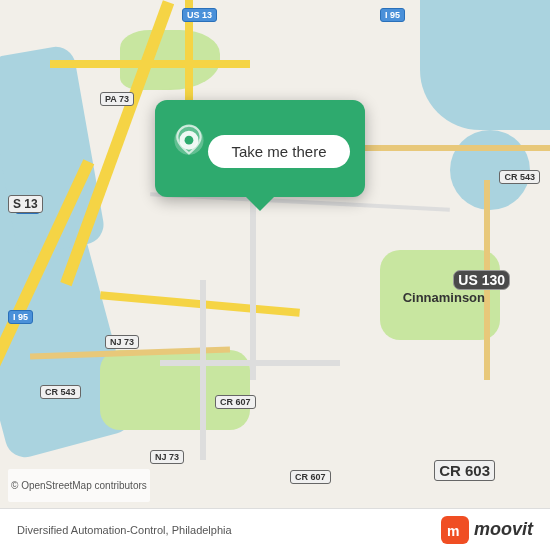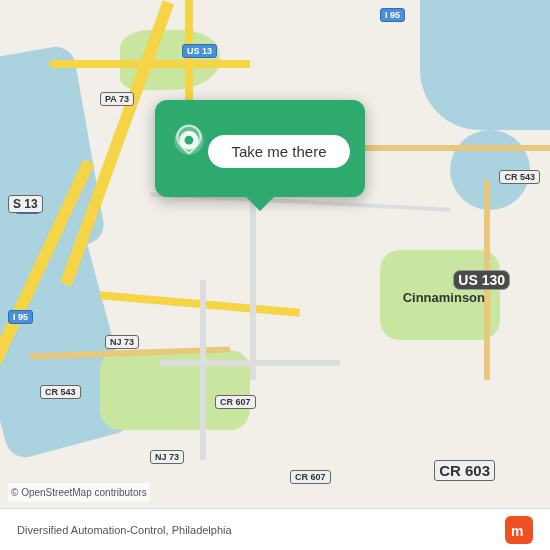--- a/index.html
+++ b/index.html
@@ -100,21 +100,21 @@
 
     
     .copyright {
       position: absolute;
       bottom: 48px;
       left: 8px;
       font-size: 10px;
       color: #555;
       z-index: 10;
       background: rgba(255,255,255,0.7);
-      padding: 4px 3px;
+      padding: 11px 3px;
       border-radius: 2px;
     }
 
     
     .popup-card {
       position: absolute;
       top: 100px;
       left: 155px;
       width: 210px;
       background: #2eaa6e;
@@ -223,21 +223,21 @@
   <div class="road" style="top:350px; left:30px; width:200px; height:6px; background:#e8c87a; transform:rotate(-2deg);"></div>
 
   <div class="road" style="top:360px; left:160px; width:180px; height:6px; background:#ddd;"></div>
 
   <div class="road" style="top:180px; right:60px; width:6px; height:200px; background:#e8c87a;"></div>
 
   <div class="road" style="top:200px; left:150px; width:300px; height:4px; background:#ddd; transform:rotate(3deg);"></div>
   <div class="road" style="top:280px; left:200px; width:6px; height:180px; background:#ddd;"></div>
   <div class="road" style="top:180px; left:250px; width:6px; height:200px; background:#ddd;"></div>
 
-  <div class="road-label highway-label" style="top:8px; left:182px; font-size:9px;margin-top:36px;">US 13</div>
+  <div class="road-label highway-label" style="top:8px; left:182px; font-size:9px;">US 13</div>
 
   <div class="road-label highway-label" style="top:8px; right:145px; font-size:9px;">I 95</div>
 
   <div class="road-label highway-label" style="top:200px; left:15px; font-size:9px;">I 95</div>
 
   <div class="road-label highway-label" style="top:310px; left:8px; font-size:9px;">I 95</div>
 
   <div class="road-label route-label" style="top:52px; left:100px; font-size:9px;">PA 73</div>
 
   <div class="road-label route-label" style="top:155px; left:8px; font-size:12px;">S 13</div>
@@ -276,15 +276,16 @@
 
   <div class="info-bar">
     <div class="info-bar-left">Diversified Automation-Control, Philadelphia</div>
     <div class="info-bar-right">
       <div class="moovit-icon">
 
         <svg width="20" height="20" viewBox="0 0 20 20" xmlns="http://www.w3.org/2000/svg">
           <text x="2" y="16" font-size="14" font-weight="bold" fill="white" font-family="Arial">m</text>
         </svg>
       </div>
+      <span class="moovit-logo">moovit</span>
     </div>
   </div>
 </div>
 
 </body></html>

